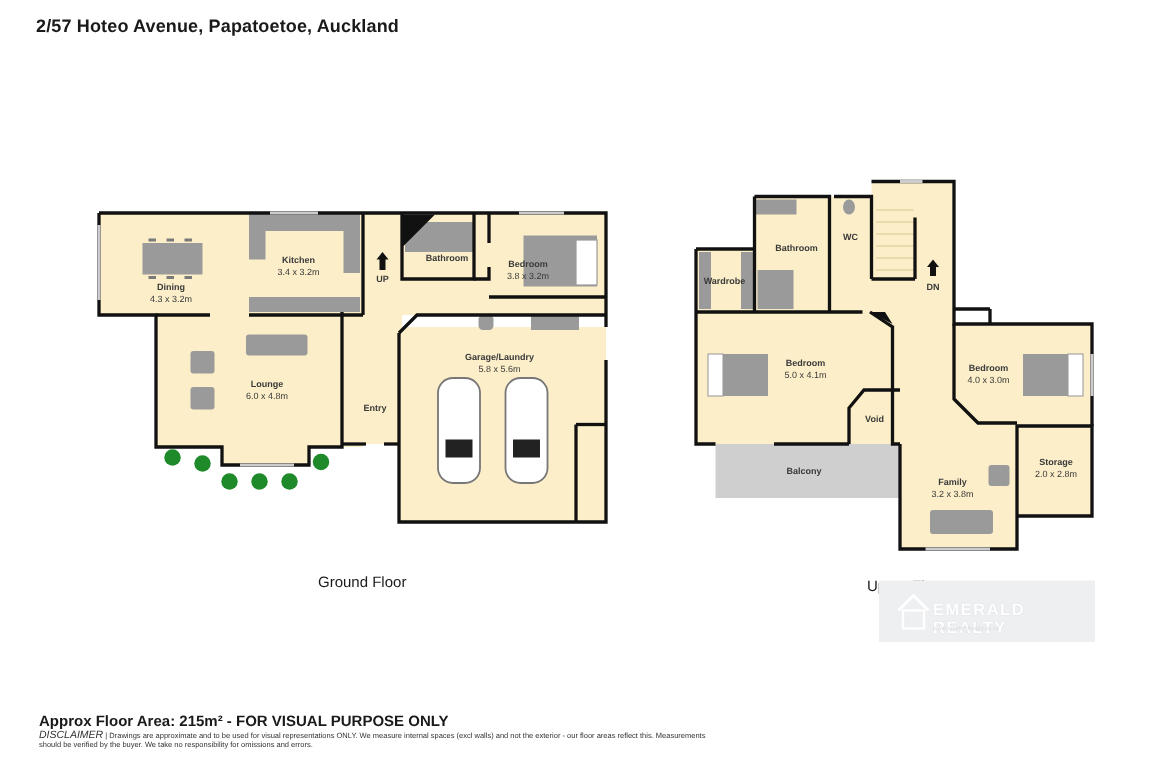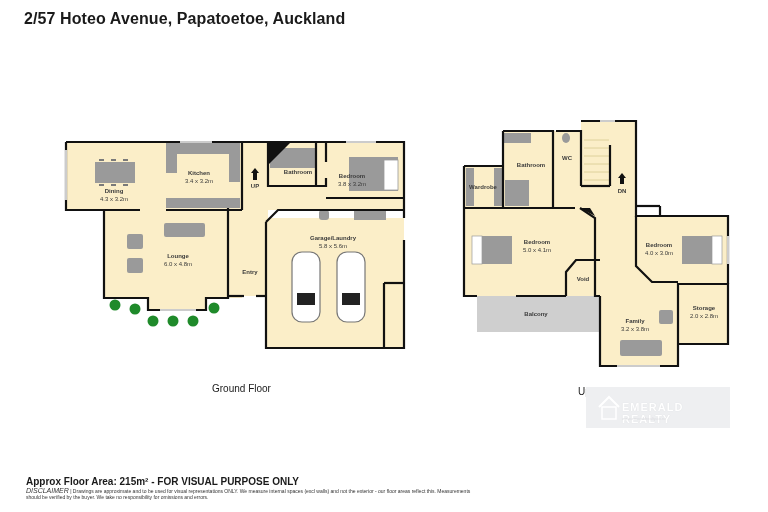--- a/index.html
+++ b/index.html
@@ -1,17 +1,17 @@
 <!DOCTYPE html>
 <html><head>
 <meta charset="utf-8">
 <style>
   html,body{margin:0;padding:0;background:#ffffff;}
   body{width:768px;height:512px;position:relative;overflow:hidden;font-family:"Liberation Sans",sans-serif;color:#1a1a1a;}
-  .title{position:absolute;left:24px;top:10px;font-size:16px;font-weight:bold;letter-spacing:0.1px;}
+  .title{position:absolute;left:24px;top:10px;font-size:12px;font-weight:bold;letter-spacing:0.1px;}
   .plan{position:absolute;left:0;top:0;}
   .floor-label{position:absolute;font-size:10px;font-weight:normal;}
   .gf-label{left:212px;top:383px;}
   .uf-label{left:578px;top:386px;}
   .logo{position:absolute;left:586px;top:387px;width:144px;height:41px;background:#eeeff1;}
   .logo .brand{position:absolute;left:36px;top:14px;font-size:11px;font-weight:bold;color:#ffffff;letter-spacing:1px;text-shadow:0 0 1px #d4d6d9;}
   .logo .tag{position:absolute;left:36px;top:29px;font-size:4px;color:#dcdde0;}
   .logo .house{position:absolute;left:12px;top:8px;}
   .area{position:absolute;left:26px;top:476px;font-size:10px;font-weight:bold;}
   .disc{position:absolute;left:26px;top:488px;font-size:5px;line-height:6px;color:#333;width:460px;}

